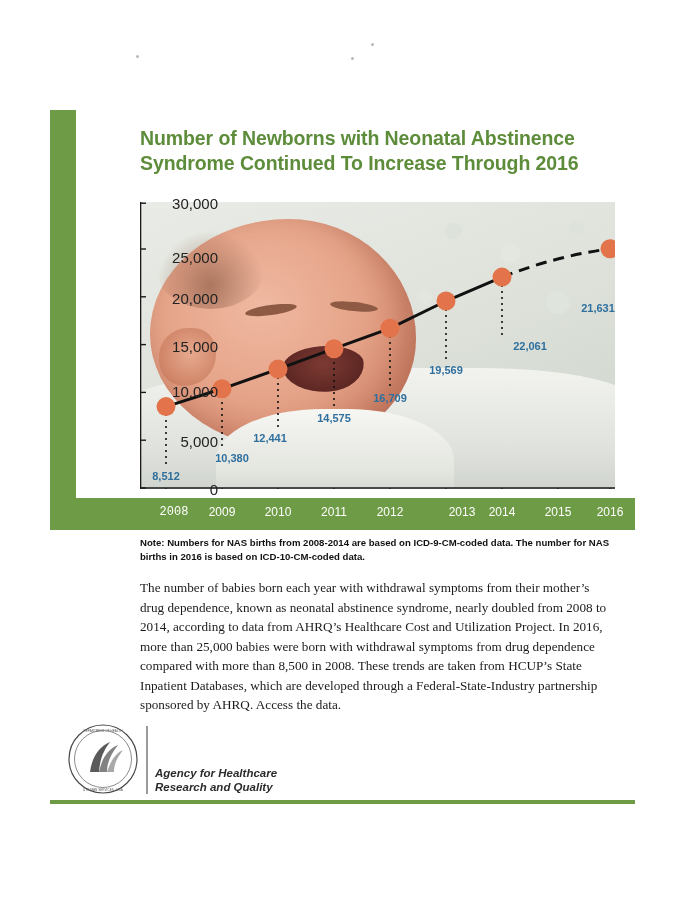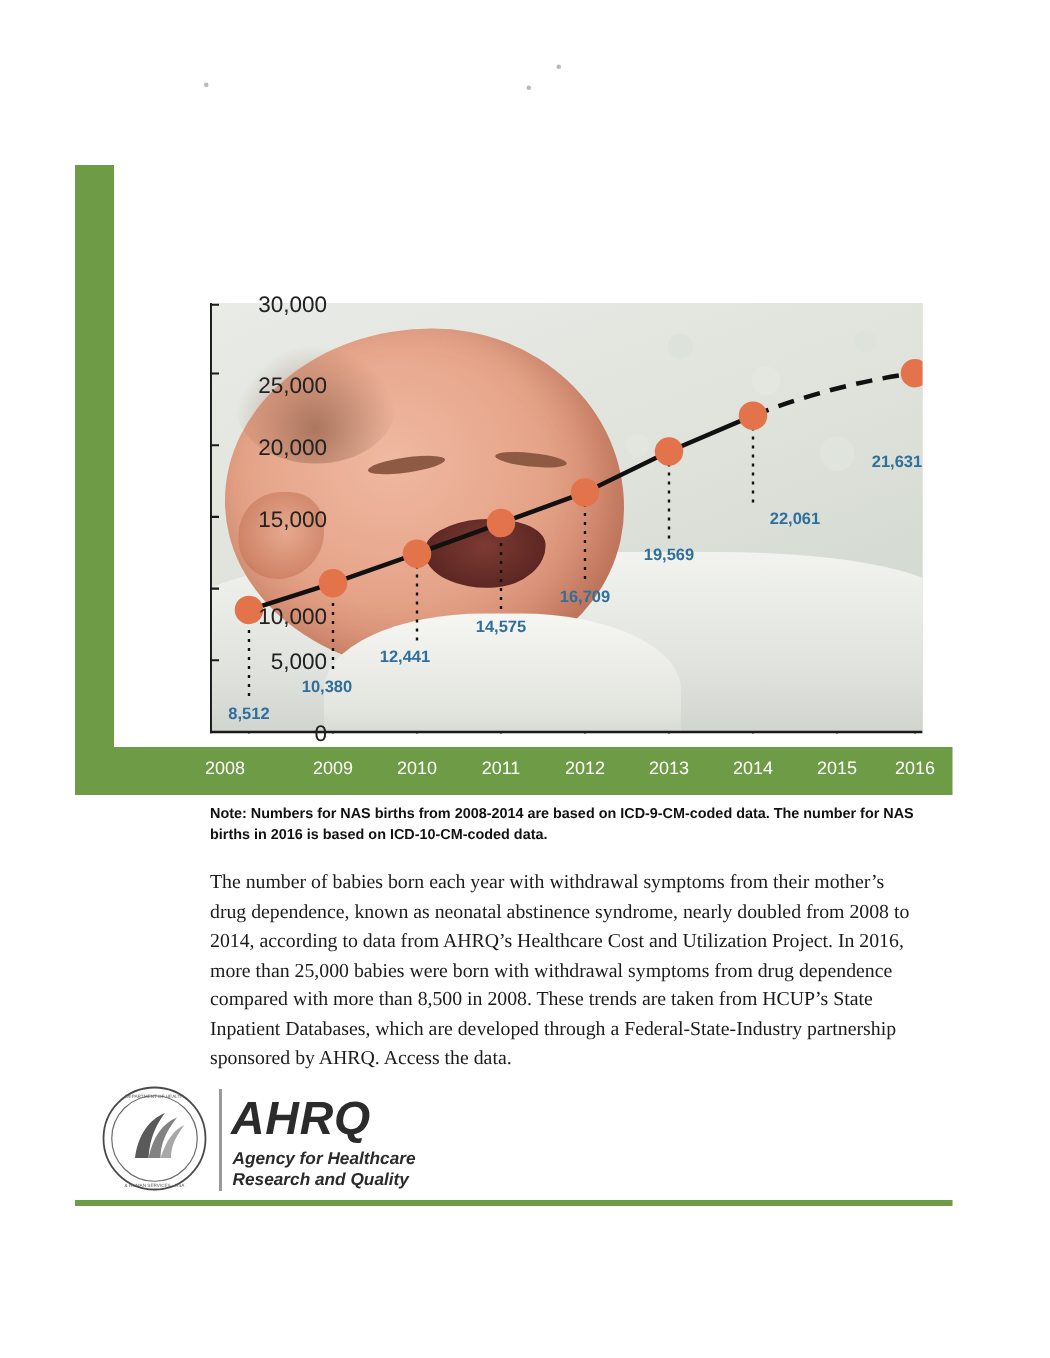--- a/index.html
+++ b/index.html
@@ -291,20 +291,24 @@
 
   <div class="speck" style="left:136px; top:55px;"></div>
   <div class="speck" style="left:371px; top:43px;"></div>
   <div class="speck" style="left:351px; top:57px;"></div>
 
   <div class="green-left-bar">
     <div class="ylabel-rot">Number of Babies Born With Neonatal Abstinence Syndrome</div>
   </div>
   <div class="green-bottom-bar"></div>
 
+  <div class="chart-title">
+    <span>Number of Newborns with Neonatal Abstinence</span><br>
+    <span>Syndrome Continued To Increase Through 2016</span>
+  </div>
 
   <div class="plot-wrap">
     <div class="plot-photo">
       <div class="photo-bg"></div>
       <div class="photo-blanket"></div>
       <div class="baby-head">
         <div class="baby-hair"></div>
       </div>
       <div class="baby-ear"></div>
       <div class="baby-eye-l"></div>
@@ -359,63 +363,62 @@
         <circle cx="138" cy="167.1" r="9.5" fill="#e2734a"></circle>
         <circle cx="194" cy="146.7" r="9.5" fill="#e2734a"></circle>
         <circle cx="250" cy="126.3" r="9.5" fill="#e2734a"></circle>
         <circle cx="306" cy="99" r="9.5" fill="#e2734a"></circle>
         <circle cx="362" cy="75.1" r="9.5" fill="#e2734a"></circle>
         <circle cx="470" cy="46.8" r="9.5" fill="#e2734a"></circle>
       </g>
     </svg>
 
     <div class="dlabel" style="left:26px;  top:268px;">8,512</div>
-    <div class="dlabel" style="left:78px;  top:250px;">10,380</div>
+    <div class="dlabel" style="left:92px;  top:250px;">10,380</div>
     <div class="dlabel" style="left:130px; top:230px;">12,441</div>
     <div class="dlabel" style="left:194px; top:210px;">14,575</div>
     <div class="dlabel" style="left:250px; top:190px;">16,709</div>
     <div class="dlabel" style="left:306px; top:162px;">19,569</div>
     <div class="dlabel" style="left:362px; top:138px;margin-left:28px;">22,061</div>
     <div class="dlabel" style="left:458px; top:100px;">21,631</div>
   </div>
 
   <div class="ytick" style="top:202px;">30,000</div>
   <div class="ytick" style="top:256px;">25,000</div>
   <div class="ytick" style="top:296.8px;">20,000</div>
   <div class="ytick" style="top:344.6px;">15,000</div>
-  <div class="ytick" style="top:410px;">10,000</div>
+  <div class="ytick" style="top:390px;">10,000</div>
   <div class="ytick" style="top:440.2px;">5,000</div>
   <div class="ytick" style="top:488px;">0</div>
 
-  <div class="xtick" style="left:120px;">2008</div>
+  <div class="xtick" style="left:144px;font-family:Liberation Mono, monospace;">2008</div>
   <div class="xtick" style="left:192px;">2009</div>
   <div class="xtick" style="left:248px;">2010</div>
   <div class="xtick" style="left:304px;">2011</div>
   <div class="xtick" style="left:360px;">2012</div>
-  <div class="xtick" style="left:416px;text-align:center;">2013</div>
+  <div class="xtick" style="left:432px;text-align:center;">2013</div>
   <div class="xtick" style="left:472px;">2014</div>
   <div class="xtick" style="left:528px;">2015</div>
   <div class="xtick" style="left:580px;">2016</div>
 
   <div class="note">Note: Numbers for NAS births from 2008-2014 are based on ICD-9-CM-coded data. The number for NAS births in 2016 is based on ICD-10-CM-coded data.</div>
 
   <div class="body-copy">The number of babies born each year with withdrawal symptoms from their mother’s drug dependence, known as neonatal abstinence syndrome, nearly doubled from 2008 to 2014, according to data from AHRQ’s Healthcare Cost and Utilization Project. In 2016, more than 25,000 babies were born with withdrawal symptoms from drug dependence compared with more than 8,500 in 2008. These trends are taken from HCUP’s State Inpatient Databases, which are developed through a Federal-State-Industry partnership sponsored by AHRQ. Access the data.</div>
 
   <svg class="hhs-seal" viewBox="0 0 74 74">
     <circle cx="37" cy="37" r="34" fill="#ffffff" stroke="#4a4a4a" stroke-width="1.2"></circle>
     <circle cx="37" cy="37" r="28.5" fill="#ffffff" stroke="#6d6d6d" stroke-width="0.8"></circle>
     <path d="M24 50 C26 34, 34 24, 44 20 C38 28, 34 36, 33 50 Z" fill="#5a5a5a"></path>
     <path d="M33 50 C36 36, 42 27, 52 23 C45 32, 41 40, 41 50 Z" fill="#828282"></path>
     <path d="M41 50 C45 38, 50 31, 57 28 C51 36, 48 42, 48 50 Z" fill="#a8a8a8"></path>
     <text x="37" y="10" text-anchor="middle" font-size="3.1" fill="#5a5a5a" font-family="Liberation Sans, sans-serif">DEPARTMENT OF HEALTH</text>
     <text x="37" y="69" text-anchor="middle" font-size="3.1" fill="#5a5a5a" font-family="Liberation Sans, sans-serif">&amp; HUMAN SERVICES · USA</text>
   </svg>
   <div class="logo-divider"></div>
   <div class="ahrq-logo">
-    <div class="ahrq-word">AHRQ</div>
     <div class="ahrq-tag">
       <span>Agency for Healthcare</span><br>
       <span>Research and Quality</span>
     </div>
   </div>
   <div class="footer-rule"></div>
 
 </div>
 
 </body></html>

